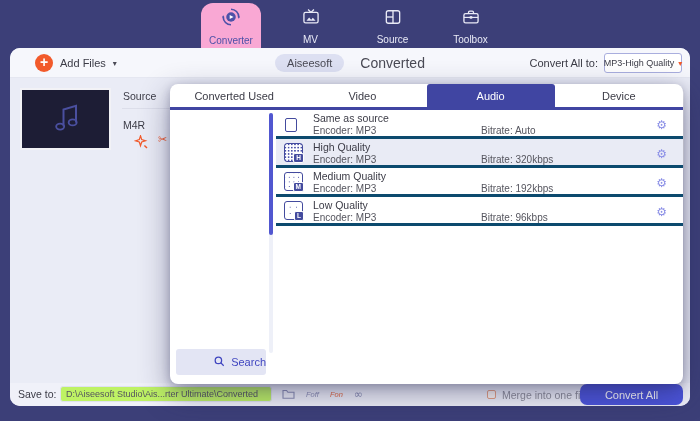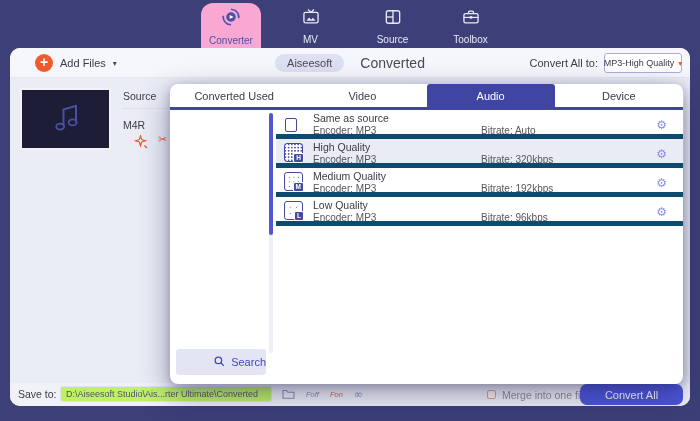--- a/index.html
+++ b/index.html
@@ -63,21 +63,21 @@
   .ptab { flex:1; display:flex; align-items:center; justify-content:center; font-size:11px; color:#3b3b46; cursor:pointer; border-radius:3px 3px 0 0; }
   .ptab.selected { background:#4045a2; color:#fff; }
   .pbody { display:flex; height:271px; }
   .sidebar { width:106px; position:relative; padding-top:2px; }
   .fmt-item { height:30px; display:flex; align-items:center; justify-content:center; font-size:11px; color:#3b3b46; cursor:pointer; width:96px; }
   .fmt-item.selected { background:#dde0f6; }
   .side-scroll { position:absolute; right:3px; top:3px; width:4px; height:240px; background:#eef0f8; border-radius:2px; }
   .side-scroll .thumb-bar { position:absolute; top:0; left:0; width:4px; height:122px; background:#5157d0; border-radius:2px; }
   .search-btn { position:absolute; left:6px; right:10px; bottom:6px; height:26px; background:#e3e5f4; border-radius:3px; display:flex; align-items:center; justify-content:flex-end; gap:6px; color:#4046c0; font-size:11px; cursor:pointer; }
   .content { flex:1; position:relative; }
-  .p-row { position:relative; height:29px; border-bottom:5px solid #0c4a6e; cursor:pointer; }
+  .p-row { position:relative; height:29px; border-bottom:3px solid #0c4a6e; cursor:pointer; }
   .p-row.selected { background:#e9ebf5; }
   .p-row .nm  { position:absolute; left:37px; top:2px;  font-size:10.5px; color:#3b3b46; }
   .p-row .enc { position:absolute; left:37px; top:15px; font-size:10px;   color:#55555e; }
   .p-row .bit { position:absolute; left:205px; top:15px; font-size:10px;  color:#55555e; }
   .p-row .gear { position:absolute; right:16px; top:8px; font-size:12px; color:#8a8ee6; font-family:"DejaVu Sans",sans-serif; cursor:pointer; }
 
   .pe-icon { position:absolute; left:8px; top:4px; width:19px; height:19px; }
   .icon-grid-h, .icon-grid-m, .icon-grid-l { border:1.5px solid #444b9e; border-radius:3px; background-color:#fff;
      background-image:radial-gradient(#4a50a8 0.8px, transparent 0.9px); background-position:2px 2px; }
   .icon-grid-h { background-size:3.2px 3.2px; }

